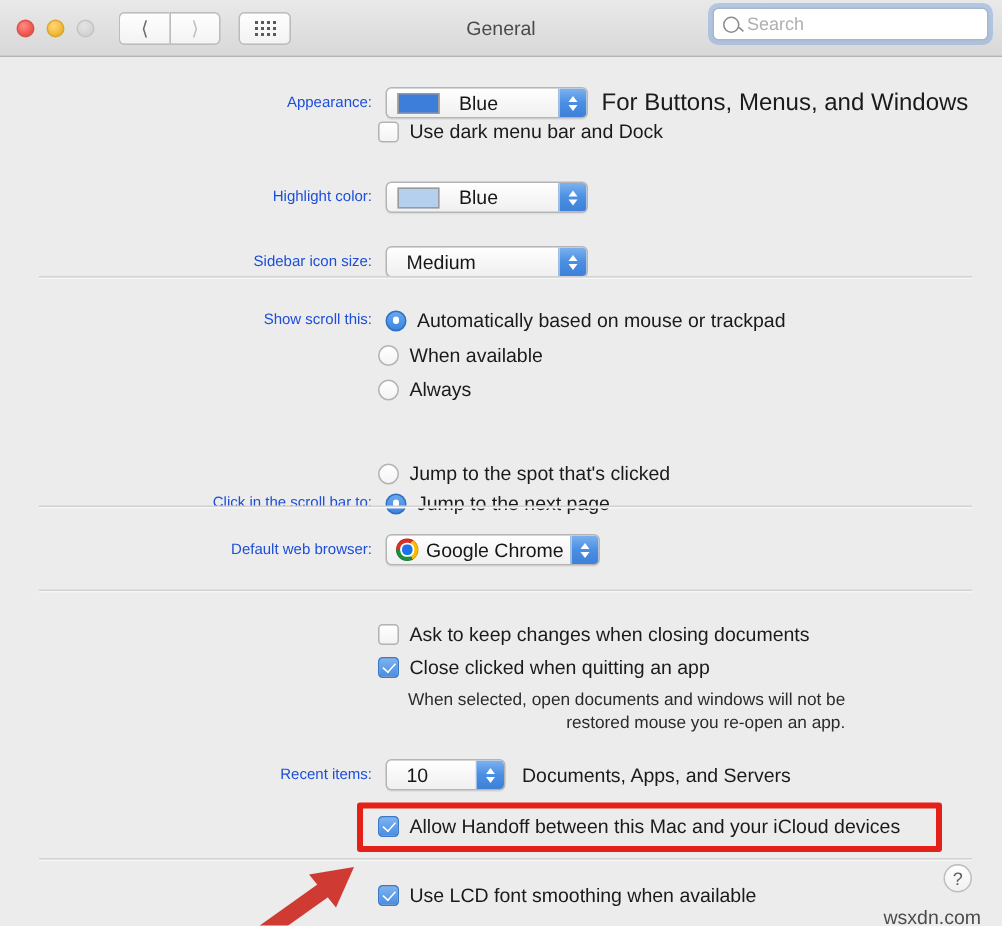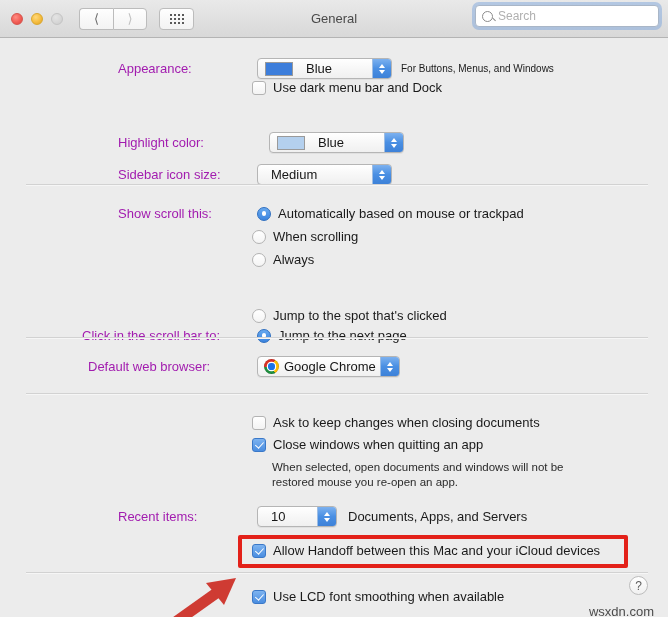--- a/index.html
+++ b/index.html
@@ -152,22 +152,23 @@
   .content { position: relative; height: 580px; }
 
   .row {
     position: absolute;
     display: flex;
     align-items: center;
     font-size: 13px;
     color: #1a1a1a;
   }
   .lbl {
-    color: #a21caf;
-    font-size: 13px;
+    text-align: right;
+    color: #1d4ed8;
+    font-size: 10px;
   }
 
   
   .popup {
     height: 21px;
     background: linear-gradient(to bottom, #ffffff 0%, #f7f7f7 50%, #f0f0f0 100%);
     border: 1px solid #b5b5b5;
     border-radius: 4px;
     box-sizing: border-box;
     display: flex;
@@ -374,29 +375,29 @@
   <div class="row" style="left:118px; top:20px;">
     <div class="lbl" style="width:130px;">Appearance:</div>
     <div class="popup" style="width:135px; margin-left:9px;">
       <span class="swatch" style="background:#3d7edb;"></span>
       <span class="ptext">Blue</span>
       <span class="arrows">
           <i class="up"></i>
           <i class="dn"></i>
         </span>
     </div>
-    <span style="margin-left:9px; font-size:10px;">For Buttons, Menus, and Windows</span>
+    <span style="margin-left:9px; font-size:16px;">For Buttons, Menus, and Windows</span>
   </div>
 
   <div class="row" style="left:252px; top:42px;">
     <span class="cb"></span>
     <span class="optlbl">Use dark menu bar and Dock</span>
   </div>
 
-  <div class="row" style="left:118px; top:94px;gap:12px;">
+  <div class="row" style="left:118px; top:83px;">
     <div class="lbl" style="width:130px;">Highlight color:</div>
     <div class="popup" style="width:135px; margin-left:9px;">
       <span class="swatch" style="background:#b4d0ee;"></span>
       <span class="ptext">Blue</span>
       <span class="arrows">
           <i class="up"></i>
           <i class="dn"></i>
         </span>
     </div>
   </div>
@@ -414,21 +415,21 @@
 
   <div class="divider" style="left:26px; right:20px; top:146px;"></div>
 
   <div class="row" style="left:118px; top:168px;">
     <div class="lbl" style="width:130px;">Show scroll this:</div>
     <span class="radio on" style="margin-left:9px;"></span>
     <span class="optlbl">Automatically based on mouse or trackpad</span>
   </div>
   <div class="row" style="left:252px; top:191px;">
     <span class="radio"></span>
-    <span class="optlbl">When scrolling</span>
+    <span class="optlbl">When available</span>
   </div>
   <div class="row" style="left:252px; top:214px;">
     <span class="radio"></span>
     <span class="optlbl">Always</span>
   </div>
 
   <div class="row" style="left:82px; top:247px;margin-top:43px;">
     <div class="lbl" style="width:166px;">Click in the scroll bar to:</div>
     <span class="radio on" style="margin-left:9px;"></span>
     <span class="optlbl">Jump to the next page</span>
@@ -453,23 +454,23 @@
   </div>
 
   <div class="divider" style="left:26px; right:20px; top:355px;"></div>
 
   <div class="row" style="left:252px; top:377px;">
     <span class="cb"></span>
     <span class="optlbl">Ask to keep changes when closing documents</span>
   </div>
   <div class="row" style="left:252px; top:399px;">
     <span class="cb on"></span>
-    <span class="optlbl">Close windows when quitting an app</span>
-  </div>
-  <div style="position:absolute; left:272px; top:422px;">
+    <span class="optlbl">Close clicked when quitting an app</span>
+  </div>
+  <div style="position:absolute; left:272px; top:422px;text-align:right;">
     <div class="helptext">When selected, open documents and windows will not be</div>
     <div class="helptext">restored mouse you re-open an app.</div>
   </div>
 
   <div class="row" style="left:118px; top:468px;">
     <div class="lbl" style="width:130px;">Recent items:</div>
     <div class="popup" style="width:80px; margin-left:9px;">
       <span class="ptext">10</span>
       <span class="arrows">
           <i class="up"></i>

